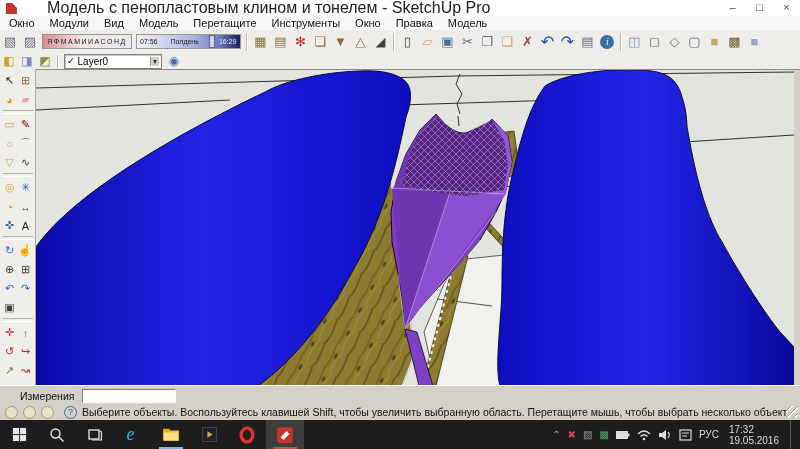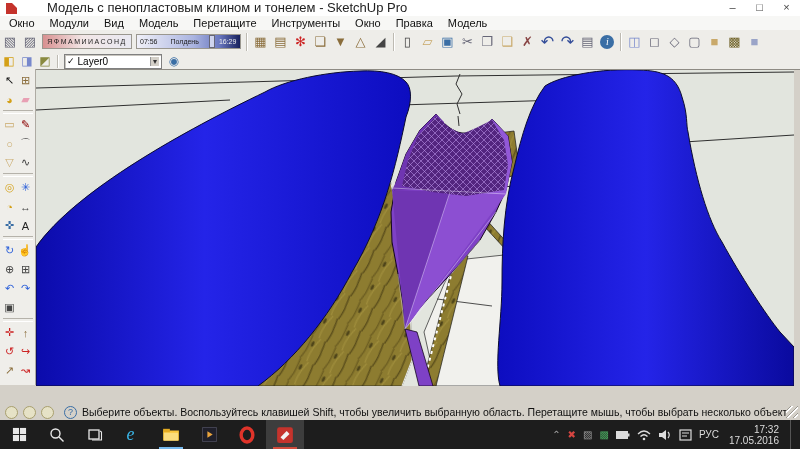--- a/index.html
+++ b/index.html
@@ -2,21 +2,21 @@
 <html><head>
 <meta charset="utf-8">
 <style>
   html,body{margin:0;padding:0;background:#000;}
   .app{position:relative;width:800px;height:449px;font-family:"Liberation Sans",sans-serif;
        background:#d4d0c8;overflow:hidden;-webkit-font-smoothing:antialiased;}
   
   .titlebar{position:absolute;left:0;top:0;width:800px;height:16px;background:#fff;display:flex;align-items:center;border-bottom:1px solid #e3e3e3;}
   .su-logo{width:11px;height:11px;margin:0 6px 0 6px;background:#c5332c;position:relative;}
   .su-logo:after{content:"";position:absolute;right:0;top:0;border-top:5px solid #fff;border-left:5px solid transparent;}
-  .title-text{font-size:13px;color:#222;line-height:16px;padding-left:24px;}
+  .title-text{font-size:16px;color:#222;line-height:16px;padding-left:24px;}
   .win-controls{margin-left:auto;display:flex;}
   .win-btn{width:27px;height:16px;text-align:center;font-size:11px;line-height:15px;color:#444;}
   
   .menubar{position:absolute;left:0;top:16px;width:800px;height:14px;background:#f7f7f5;display:flex;align-items:center;gap:15px;padding-left:9px;font-size:11px;color:#111;border-bottom:1px solid #dcdad4;}
   
   .tbar1{position:absolute;left:0;top:30px;width:800px;height:23px;background:#eeede9;display:flex;align-items:center;border-bottom:1px solid #c9c6bf;}
   .tbar2{position:absolute;left:0;top:53px;width:800px;height:16px;background:#eeede9;display:flex;align-items:center;border-bottom:1px solid #b8b5ae;}
   .tsep{width:1px;height:18px;background:#bdbab2;margin:0 3px;box-shadow:1px 0 0 #fff;}
   .tico{width:20px;height:19px;display:flex;align-items:center;justify-content:center;font-size:13px;color:#555;}
   .tico-s{width:18px;height:14px;display:flex;align-items:center;justify-content:center;font-size:12px;}
@@ -54,21 +54,21 @@
   .status-text{white-space:nowrap;overflow:hidden;flex:1;}
   .grip{width:12px;height:12px;margin-right:2px;background:repeating-linear-gradient(135deg,transparent 0 3px,#9a978f 3px 4px,#fff 4px 5px);}
   
   .taskbar{position:absolute;left:0;top:420px;width:800px;height:29px;background:#1d1d1d;display:flex;align-items:stretch;color:#ddd;}
   .tb-btn{width:38px;display:flex;align-items:center;justify-content:center;position:relative;}
   .tb-btn.active{background:#3d3d3d;}
   .underline-b{position:absolute;bottom:0;left:7px;right:7px;height:2px;background:#76b9ed;}
   .underline-r{position:absolute;bottom:0;left:7px;right:7px;height:2px;background:#cf4b3c;}
   .tray{margin-left:auto;display:flex;align-items:center;gap:7px;padding-right:4px;font-size:10px;}
   .tray .glyph{font-size:10px;}
-  .clock{text-align:right;font-size:10px;line-height:11px;margin-left:3px;}
+  .clock{text-align:left;font-size:10px;line-height:11px;margin-left:3px;}
   .showdesk{width:5px;height:29px;border-left:1px solid #555;margin-left:4px;}
 </style>
 </head>
 <body>
 
 <div class="app">
 
   <div class="titlebar">
     <div class="su-logo"></div>
     <div class="title-text">Модель с пенопластовым клином и тонелем - SketchUp Pro</div>
@@ -285,20 +285,24 @@
       <path d="M229,22 C250,10 290,2 324,1 C344,0 362,3 370,12 C376,18 376,32 370,47
                C360,95 348,148 316,202 C292,248 258,290 222,316 L0,316 L0,177
                C40,120 150,60 229,22 Z" fill="url(#gL)" stroke="#0b0b30" stroke-width="1"></path>
       <path d="M509,16 C524,6 564,-2 604,0 C624,1 640,4 646,27 C652,45 650,55 652,62
                C660,110 672,150 686,172 C704,205 730,245 744,262 L758,277 L758,316 L464,316
                C458,295 466,250 466,212 C466,175 468,135 478,98 C486,64 494,36 509,16 Z" fill="url(#gR)" stroke="#0b0b30" stroke-width="1"></path>
     </svg>
   </div>
   <div class="rstrip"></div>
 
+  <div class="measurebar">
+    <span class="measure-label">Измерения</span>
+    <input class="measure-input" value="" style="">
+  </div>
 
   <div class="statusbar">
     <span class="scircle"></span>
     <span class="scircle"></span>
     <span class="scircle"></span>
     <span class="qcircle">?</span>
     <span class="status-text">Выберите объекты. Воспользуйтесь клавишей Shift, чтобы увеличить выбранную область. Перетащите мышь, чтобы выбрать несколько объектов.</span>
     <span class="grip"></span>
   </div>
 
@@ -373,19 +377,19 @@
         <path d="M10,3 Q12.5,6 10,9" stroke="#ddd" stroke-width="1.2" fill="none"></path>
       </svg>
       <svg width="13" height="12" viewBox="0 0 13 12">
         <rect x="1" y="1" width="11" height="10" stroke="#ddd" stroke-width="1.2" fill="none"></rect>
         <line x1="3" y1="4" x2="10" y2="4" stroke="#ddd"></line>
         <line x1="3" y1="7" x2="8" y2="7" stroke="#ddd"></line>
       </svg>
       <span>РУС</span>
       <div class="clock">
         <div>17:32</div>
-        <div>17.05.2016</div>
+        <div>19.05.2016</div>
       </div>
       <div class="showdesk"></div>
     </div>
   </div>
 
 </div>
 
 </body></html>

